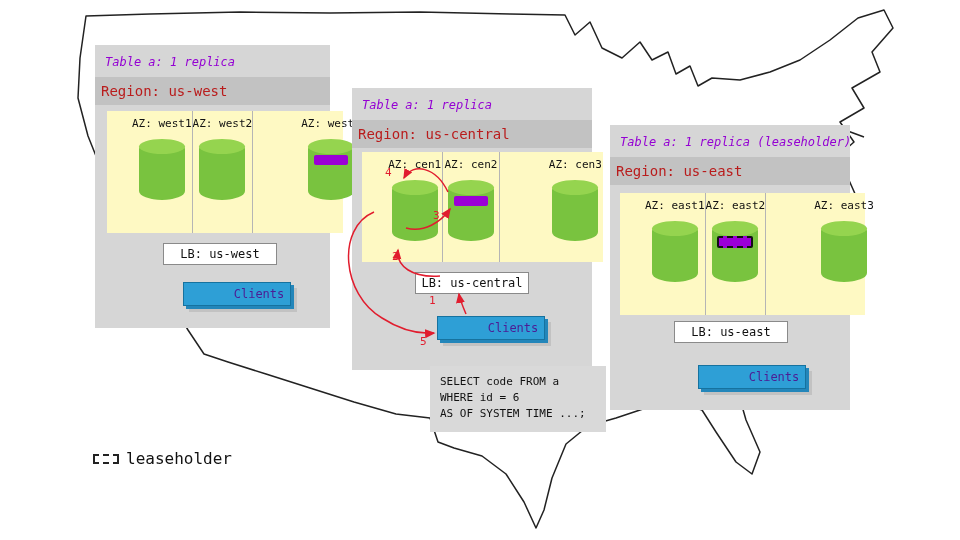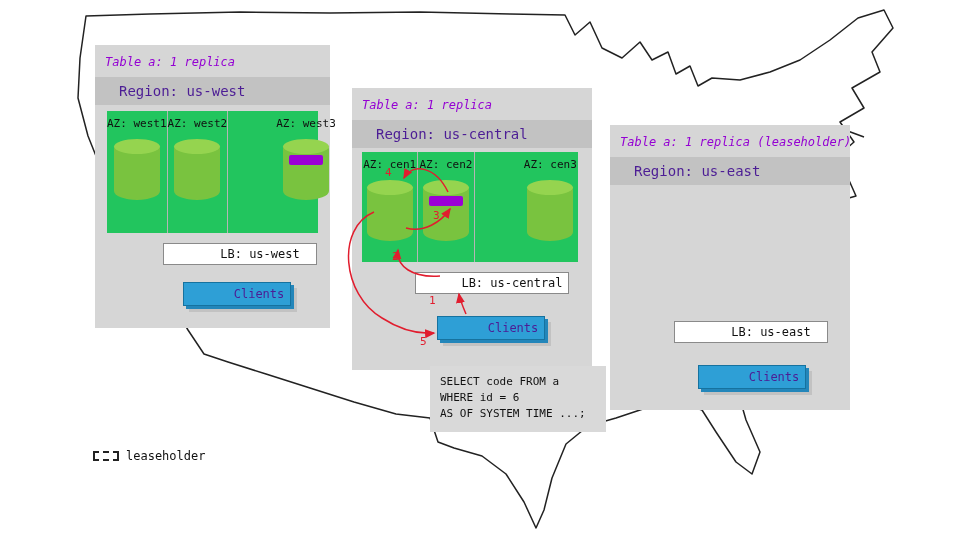--- a/index.html
+++ b/index.html
@@ -9,47 +9,47 @@
     font-family:"DejaVu Sans Mono","Liberation Mono",monospace;
     color:#111;
   }
   .map-layer{position:absolute;left:0;top:0;width:960px;height:540px;z-index:0;}
   .panel{position:absolute;background:#d6d6d6;z-index:2;}
   .panel-west{left:95px;top:45px;width:235px;height:283px;}
   .panel-central{left:352px;top:88px;width:240px;height:282px;}
   .panel-east{left:610px;top:125px;width:240px;height:285px;}
   .panel-title{position:absolute;left:10px;top:10px;font-size:12px;color:#9400d3;white-space:nowrap;font-style:italic;}
   .region-band{position:absolute;left:0;top:32px;right:0;height:28px;background:#c2c2c2;
-    font-size:14px;line-height:28px;padding-left:24px;color:#4c1d95;}
-  .az-box{position:absolute;background:#22c55e;display:flex;}
+    font-size:14px;line-height:28px;padding-left:6px;color:#b91c1c;}
+  .az-box{position:absolute;background:#fef9c3;display:flex;padding-left:25px;}
   .az-box-west{left:12px;top:66px;width:211px;height:122px;}
   .az-box-central{left:10px;top:64px;width:216px;height:110px;}
   .az-box-east{left:10px;top:68px;width:220px;height:122px;}
   .az-col{flex:1;border-right:1px solid #b5b5b5;display:flex;flex-direction:column;align-items:center;}
   .az-col:last-child{border-right:none;margin-left:48px;}
   .az-label{font-size:11px;margin-top:6px;white-space:nowrap;}
   .cyl{position:relative;width:46px;height:60px;background:#79c33f;border-radius:23px/9px;margin-top:10px;}
   .cyl::before{content:"";position:absolute;left:0;top:-1px;width:100%;height:15px;background:#95d44f;border-radius:50%;}
   .band{position:absolute;left:6px;right:6px;top:15px;height:10px;background:#9b00d6;border-radius:2px;z-index:2;}
   .band.lease{border:2px dashed #111;height:8px;left:5px;right:5px;top:14px;}
   .lb{position:absolute;background:#ffffff;border:1px solid #8a8a8a;font-size:12px;
-    text-align:center;line-height:20px;width:112px;height:20px;padding-left:40px;}
+    text-align:center;line-height:20px;width:112px;height:20px;}
   .lb-west{left:68px;top:198px;}
   .lb-central{left:63px;top:184px;}
   .lb-east{left:64px;top:196px;}
   .clients{position:absolute;width:62px;height:22px;background:#2e9fd6;border:1px solid #16729f;
     text-align:center;line-height:22px;font-size:12px;color:#4c1d95;
     box-shadow:3px 3px 0 #2386ba,6px 6px 0 #c2c2c2;padding-left:44px;}
   .clients-west{left:88px;top:237px;}
   .clients-central{left:85px;top:228px;}
   .clients-east{left:88px;top:240px;}
   .sql-note{position:absolute;left:430px;top:366px;width:166px;height:58px;background:#d9d9d9;
     font-size:11px;line-height:1.45;padding:8px 0 0 10px;z-index:2;}
   .legend{position:absolute;left:93px;top:449px;display:flex;align-items:center;gap:7px;
-    font-size:12px;z-index:2;}
+    font-size:16px;z-index:2;}
   .legend-swatch{width:26px;height:10px;background:#fff;border:2px dashed #222;box-sizing:border-box;}
   .arrow-layer{position:absolute;left:0;top:0;width:960px;height:540px;z-index:5;pointer-events:none;}
   .step{position:absolute;color:#e11d2e;font-size:11px;z-index:6;}
   .step-1{left:429px;top:294px;} .step-2{left:392px;top:250px;} .step-3{left:433px;top:209px;}
   .step-4{left:385px;top:166px;} .step-5{left:420px;top:335px;}
 </style>
 </head>
 <body>
 
 <svg class="map-layer" viewBox="0 0 960 540">
@@ -108,20 +108,36 @@
       <div class="cyl"></div>
     </div>
   </div>
   <div class="lb lb-central">LB: us-central</div>
   <div class="clients clients-central">Clients</div>
 </div>
 
 <div class="panel panel-east">
   <div class="panel-title">Table a: 1 replica (leaseholder)</div>
   <div class="region-band">Region: us-east</div>
+  <div class="az-box az-box-east">
+    <div class="az-col">
+      <div class="az-label">AZ: east1</div>
+      <div class="cyl"></div>
+    </div>
+    <div class="az-col">
+      <div class="az-label">AZ: east2</div>
+      <div class="cyl">
+        <div class="band lease"></div>
+      </div>
+    </div>
+    <div class="az-col">
+      <div class="az-label">AZ: east3</div>
+      <div class="cyl"></div>
+    </div>
+  </div>
   <div class="lb lb-east">LB: us-east</div>
   <div class="clients clients-east">Clients</div>
 </div>
 
 <div class="sql-note">
   <div>SELECT code FROM a</div>
   <div>WHERE id = 6</div>
   <div>AS OF SYSTEM TIME ...;</div>
 </div>
 

